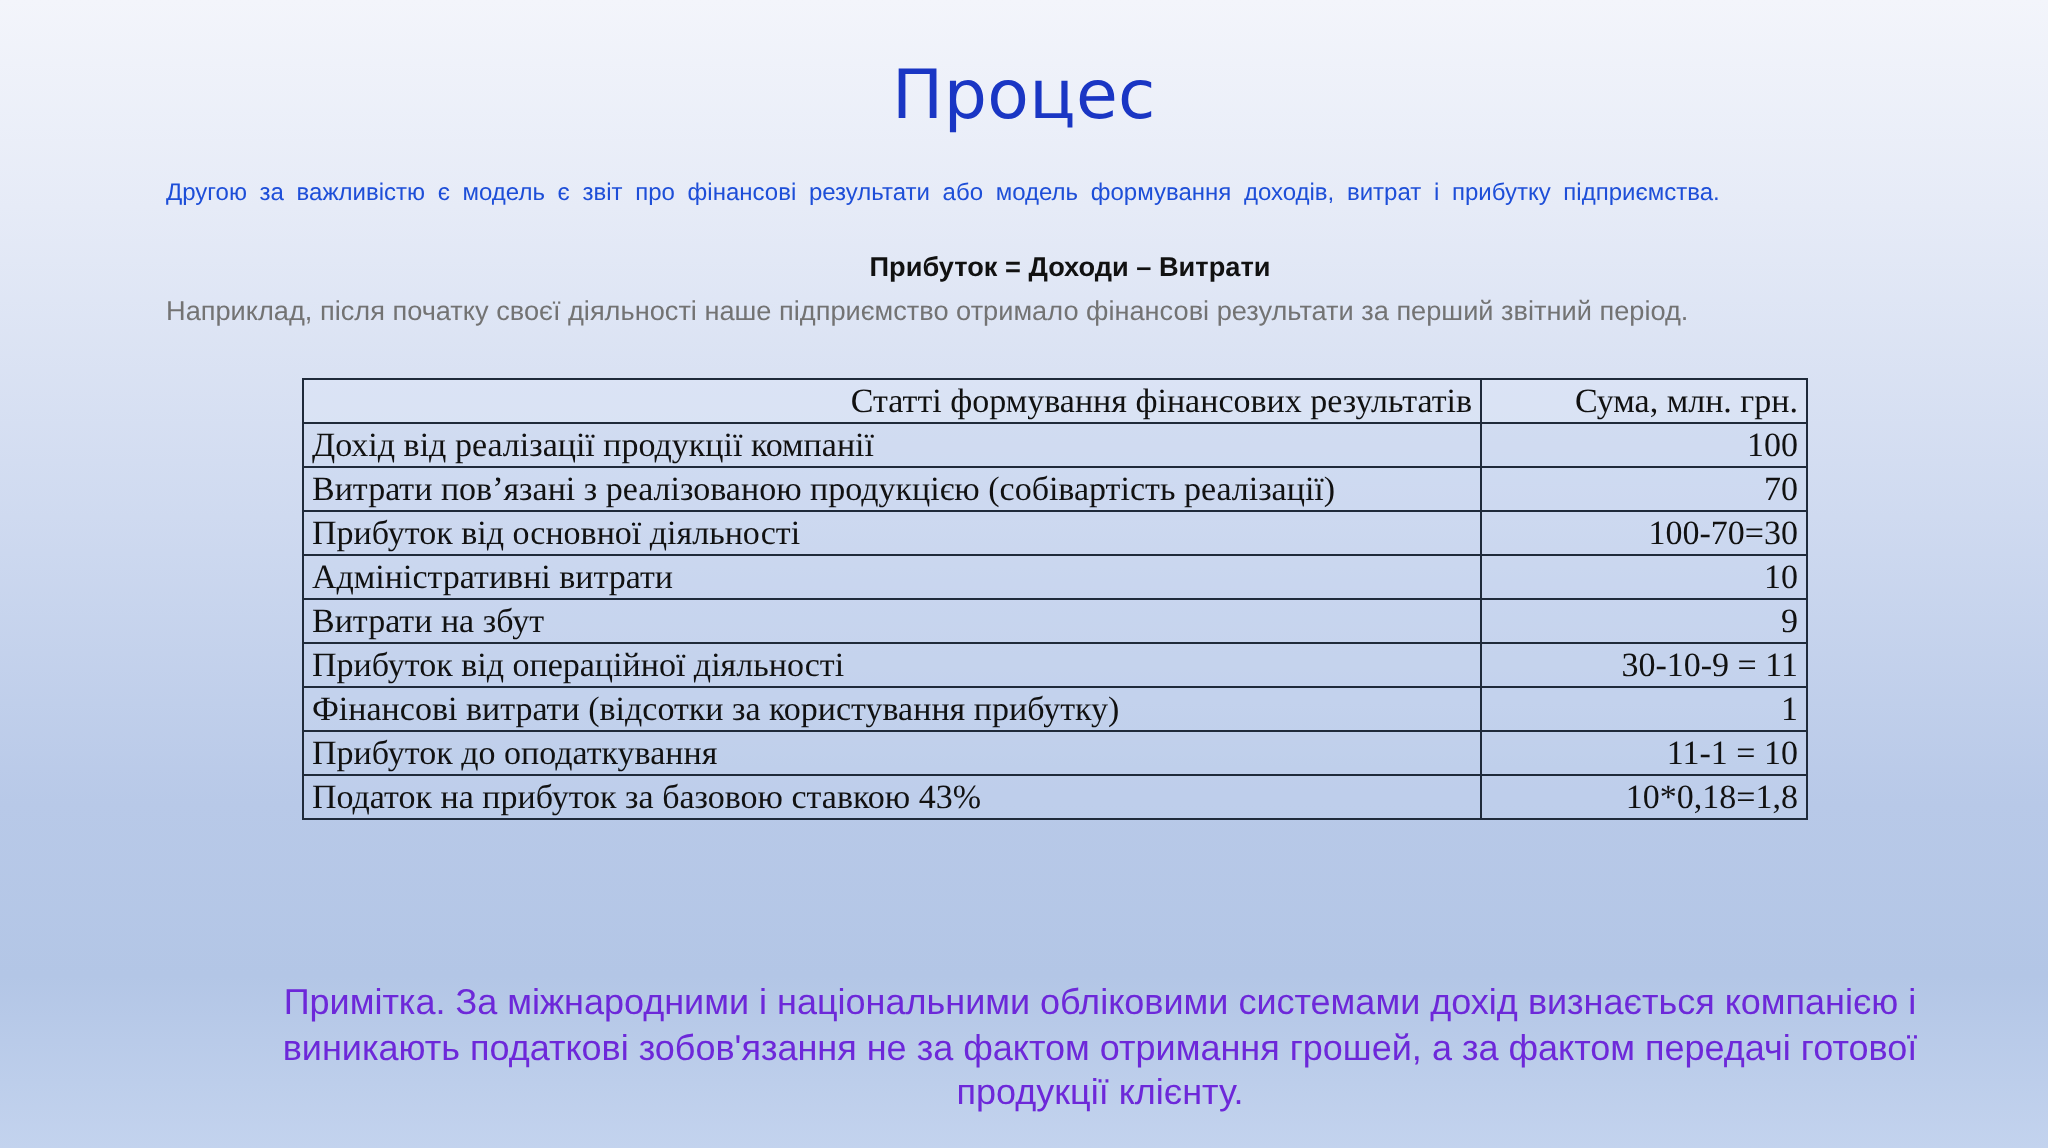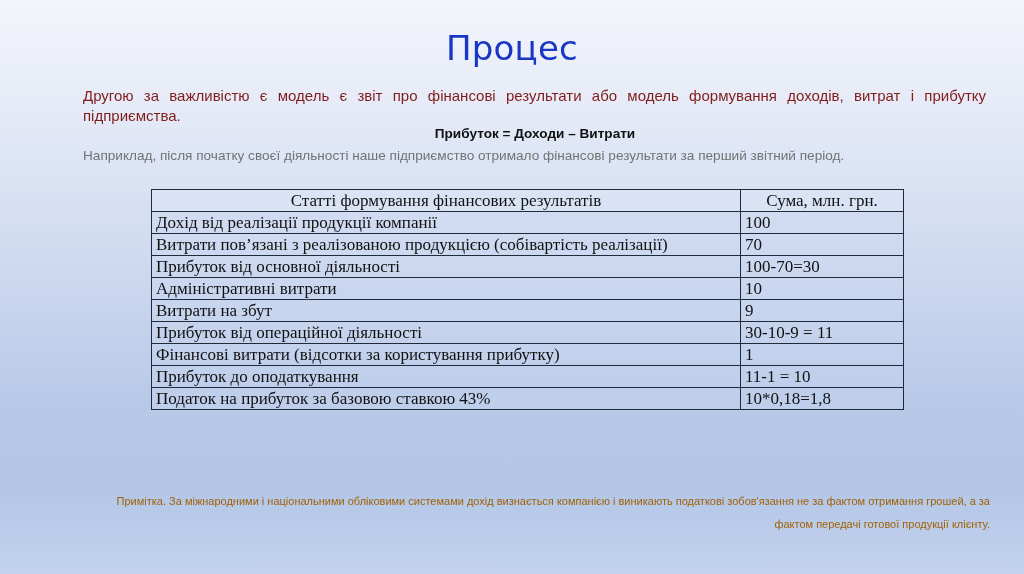--- a/index.html
+++ b/index.html
@@ -7,48 +7,48 @@
     width: 1024px; height: 574px; overflow: hidden; position: relative;
     background: linear-gradient(180deg, #f3f5fb 0%, #e6ebf7 18%, #cfdaf0 45%, #b8c9e8 70%, #b3c6e6 85%, #c3d3ee 100%);
     font-family: "Liberation Sans", "DejaVu Sans", sans-serif;
   }
   .title {
     position: absolute; left: 0; width: 1024px; top: 28px; text-align: center;
     font-size: 34px; color: #1a36c4; font-family: "DejaVu Sans", sans-serif; letter-spacing: 0.2px;
   }
   .intro {
     position: absolute; left: 83px; top: 86px; width: 903px;
-    font-size: 15px; color: #7f1d1d; line-height: 20px; text-align: justify;
+    font-size: 12px; color: #1d4ed8; line-height: 20px; text-align: justify;
     word-spacing: 3px;
   }
   .formula {
     position: absolute; left: 0; width: 1070px; top: 126px; text-align: center;
     font-size: 13.6px; font-weight: bold; color: #111;
   }
   .example {
     position: absolute; left: 83px; top: 146px; width: 920px;
     font-size: 13.6px; color: #737373; line-height: 20px;
   }
   table.fin {
     position: absolute; left: 151px; top: 189px; width: 753px;
     border-collapse: collapse;
     font-family: "Liberation Serif", "DejaVu Serif", serif;
     font-size: 17px; color: #111;
   }
   table.fin td, table.fin th {
     border: 1.6px solid #1f2a3a; padding: 0 4px; line-height: 21px;
     font-weight: normal; vertical-align: top;
   }
-  table.fin th { text-align: center; background: rgba(220,230,246,0.55); }
+  table.fin th { text-align: right; background: rgba(220,230,246,0.55); }
   table.fin td.lbl { width: 580px; margin-top: 32px; }
-  table.fin td.val { text-align: left; }
+  table.fin td.val { text-align: right; }
   table.fin tr.body td { background: rgba(200,214,240,0.35); }
   .note {
-    position: absolute; left: 110px; width: 880px; top: 490px; text-align: right;
-    font-size: 11px; color: #a16207; line-height: 22.5px;
+    position: absolute; left: 110px; width: 880px; top: 490px; text-align: center;
+    font-size: 18px; color: #6d28d9; line-height: 22.5px;
   }
 </style>
 </head>
 <body>
 
 <div class="title">Процес</div>
 
 <div class="intro">Другою за важливістю є модель є звіт про фінансові результати або модель формування доходів,  витрат і прибутку підприємства.</div>
 
 <div class="formula">Прибуток = Доходи – Витрати</div>

